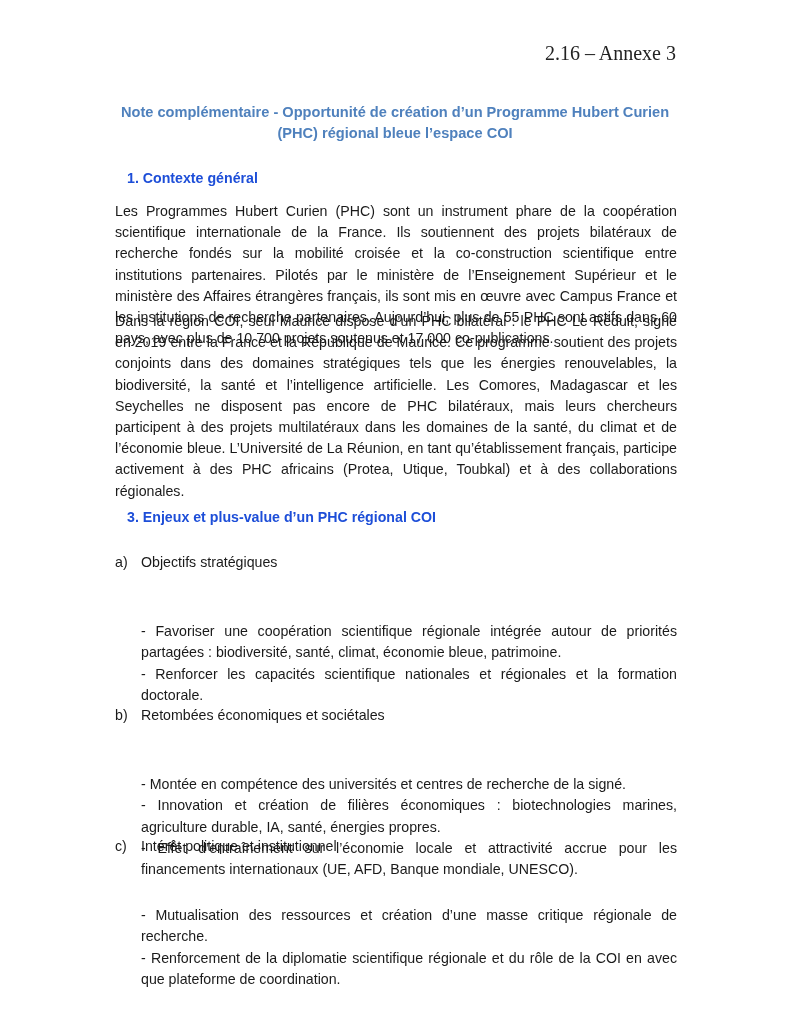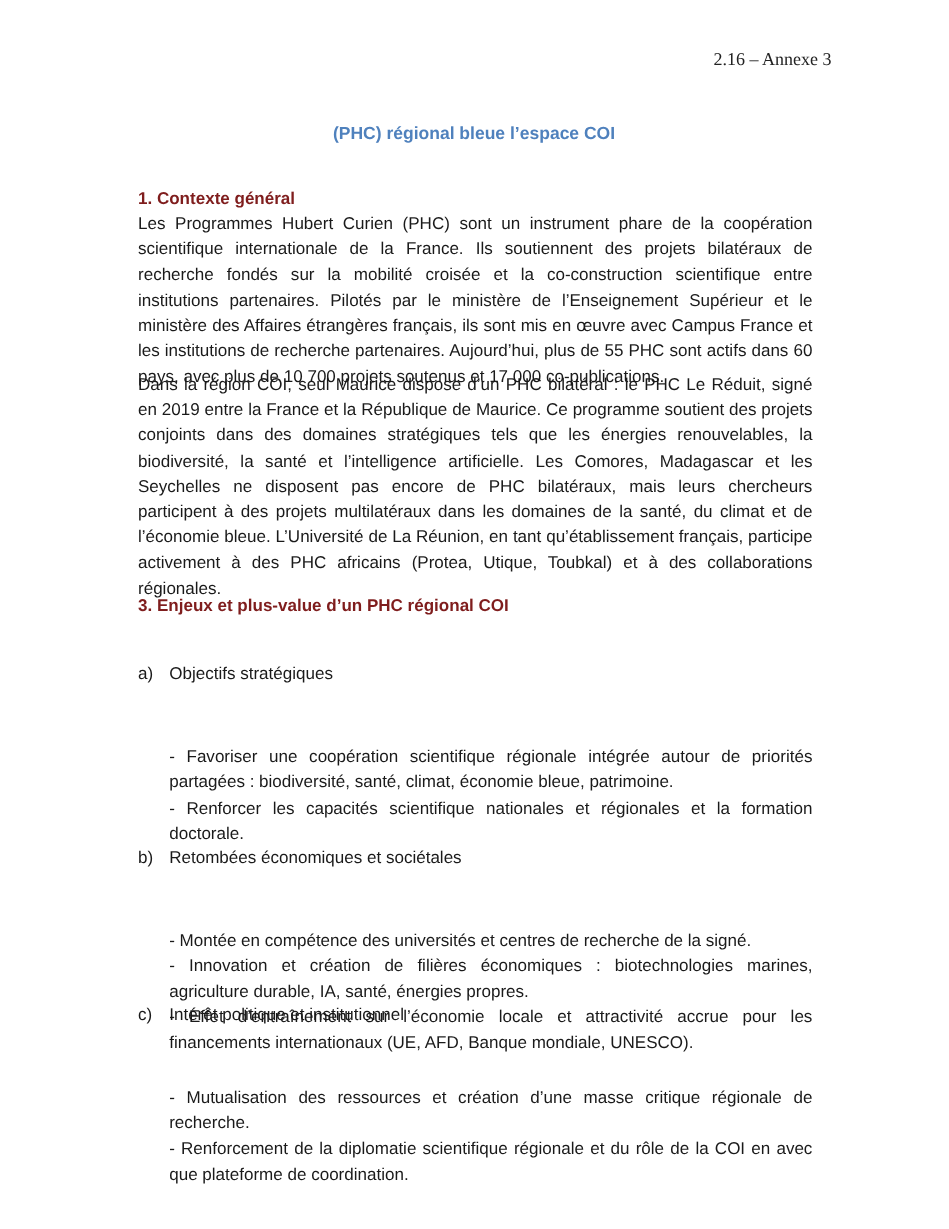--- a/index.html
+++ b/index.html
@@ -1,36 +1,36 @@
 <!DOCTYPE html>
 <html><head>
   <meta charset="utf-8">
   <style>
     html, body { margin: 0; padding: 0; background: #ffffff; }
     body { width: 791px; height: 1024px; position: relative; overflow: hidden; color: #1a1a1a; }
     .page { position: absolute; left: 0; top: 0; width: 791px; height: 1024px; background: #fff; }
     .annex {
-      position: absolute; top: 42px; right: 98px;
+      position: absolute; top: 42px; right: 115px;
       font-family: "Liberation Serif", "DejaVu Serif", serif;
-      font-size: 15px; color: #222;
+      font-size: 20px; color: #222;
     }
     .title {
       position: absolute; top: 102px; left: 115px; width: 560px;
       text-align: center;
       font-family: "Liberation Sans", "DejaVu Sans", sans-serif;
       font-weight: bold; font-size: 14.6px; line-height: 21px;
       color: #4f81bd;
     }
     .body {
       position: absolute; left: 115px; top: 156px; width: 562px;
       font-family: "Liberation Sans", "DejaVu Sans", sans-serif;
       font-size: 14.2px; line-height: 21.2px; color: #1a1a1a;
     }
     h2 {
-      margin: 0; font-size: 14.2px; font-weight: bold; color: #7f1d1d; line-height: 21px;
+      margin: 12px; font-size: 14.2px; font-weight: bold; color: #1d4ed8; line-height: 21px;
     }
     p { margin: 0; text-align: justify; text-align-last: left; }
     .sec1 { position: absolute; top: 0; left: 0; width: 562px; }
     .sec2 { position: absolute; top: 155px; left: 0; width: 562px; }
     .sec3 { position: absolute; top: 339px; left: 0; width: 562px; }
     .list { position: absolute; left: 0; width: 562px; }
     .list-a { top: 396px; }
     .list-b { top: 549px; }
     .list-c { top: 680px; }
     .item-head { position: relative; padding-left: 26px; }
@@ -39,20 +39,21 @@
     .sub p { text-align: justify; text-align-last: left; }
   </style>
 </head>
 <body>
 
 <div class="page">
 
   <div class="annex">2.16 – Annexe 3</div>
 
   <div class="title">
+    <div>Note complémentaire - Opportunité de création d’un Programme Hubert Curien</div>
     <div>(PHC) régional bleue l’espace COI</div>
   </div>
 
   <div class="body">
 
     <div class="sec1">
       <h2>1. Contexte général</h2>
       <p>Les Programmes Hubert Curien (PHC) sont un instrument phare de la coopération scientifique internationale de la France. Ils soutiennent des projets bilatéraux de recherche fondés sur la mobilité croisée et la co-construction scientifique entre institutions partenaires. Pilotés par le ministère de l’Enseignement Supérieur et le ministère des Affaires étrangères français, ils sont mis en œuvre avec Campus France et les institutions de recherche partenaires. Aujourd’hui, plus de 55 PHC sont actifs dans 60 pays, avec plus de 10 700 projets soutenus et 17 000 co-publications.</p>
     </div>
 

